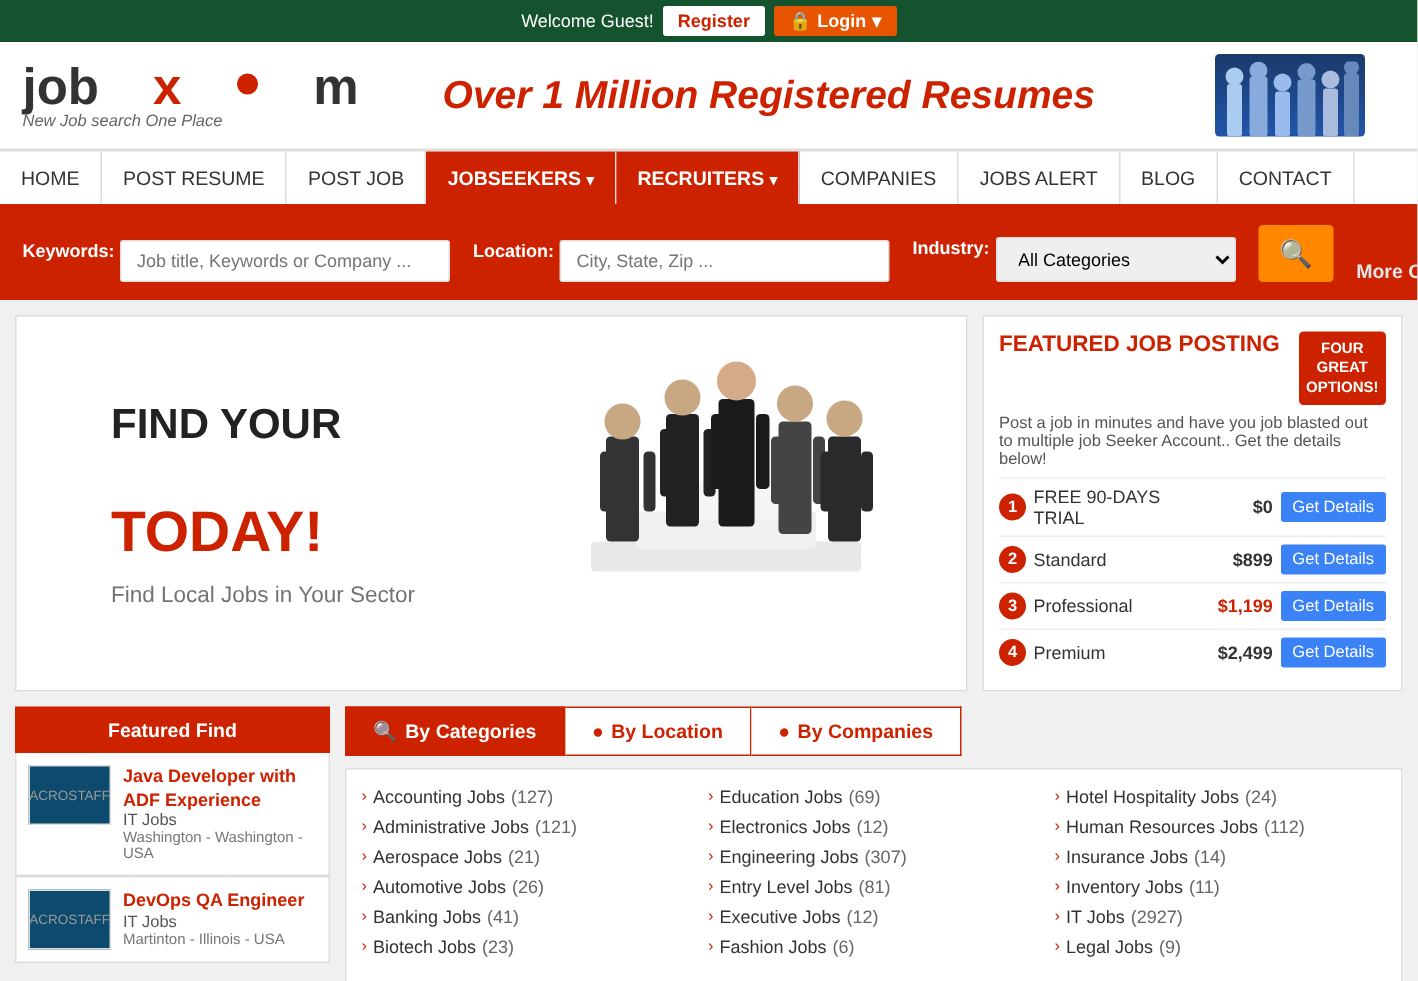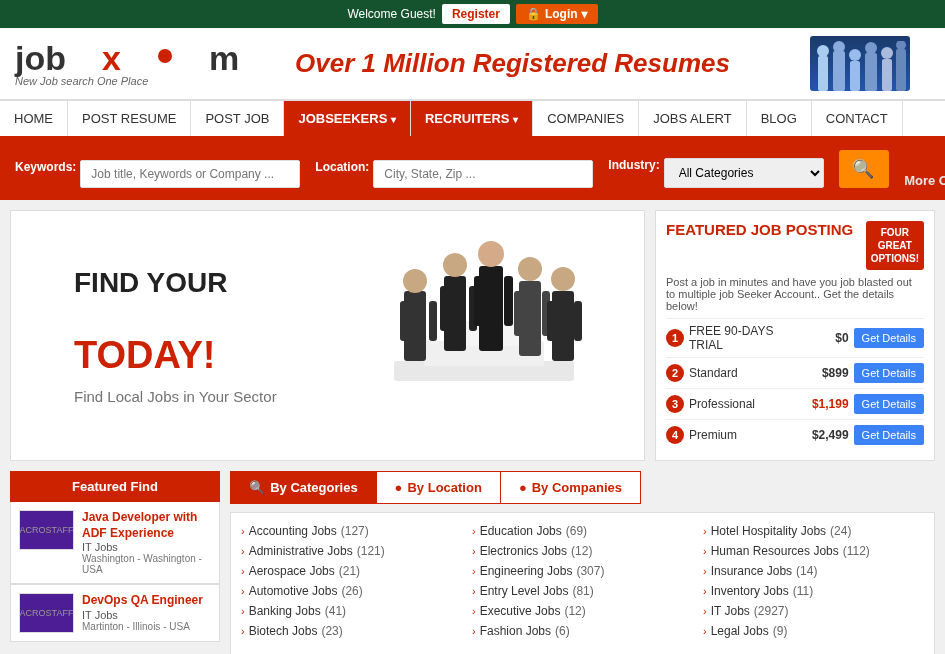--- a/index.html
+++ b/index.html
@@ -264,21 +264,21 @@
       width: 55px;
       height: 40px;
       border: 1px solid #ddd;
       display: flex;
       align-items: center;
       justify-content: center;
       font-size: 9px;
       color: #999;
       text-align: center;
       flex-shrink: 0;
-      background: #4c1d95;
+      background: #0c4a6e;
     }
     .job-info .title { color: #cc2200; font-size: 12px; font-weight: bold; line-height: 1.3; }
     .job-info .type { color: #555; font-size: 11px; }
     .job-info .location { color: #777; font-size: 10px; }
 
     
     .job-categories { flex: 1; }
     .categories-tabs {
       display: flex;
       gap: 0;

